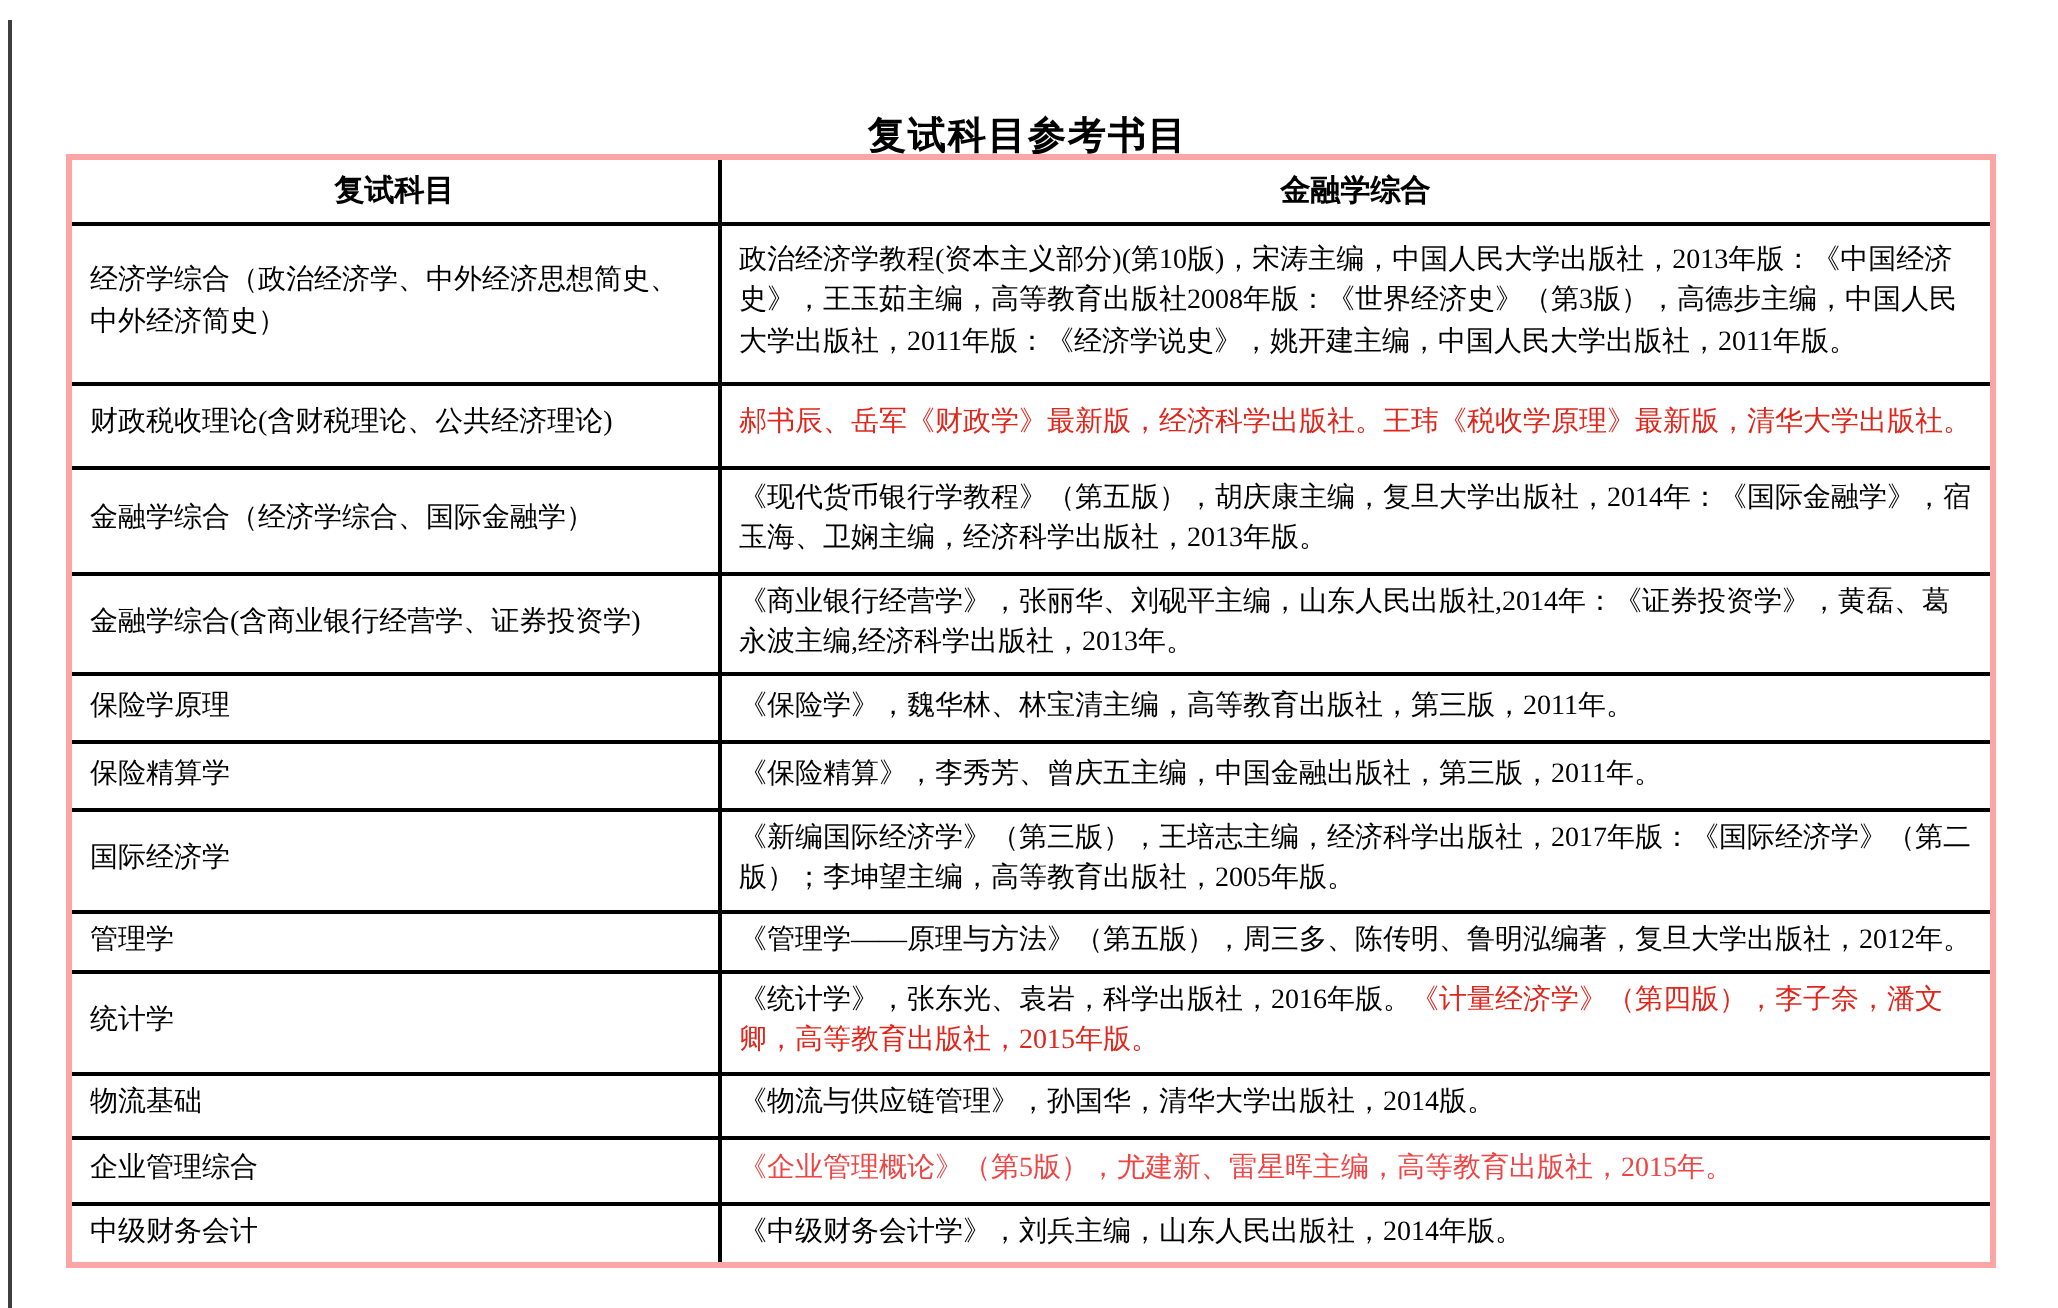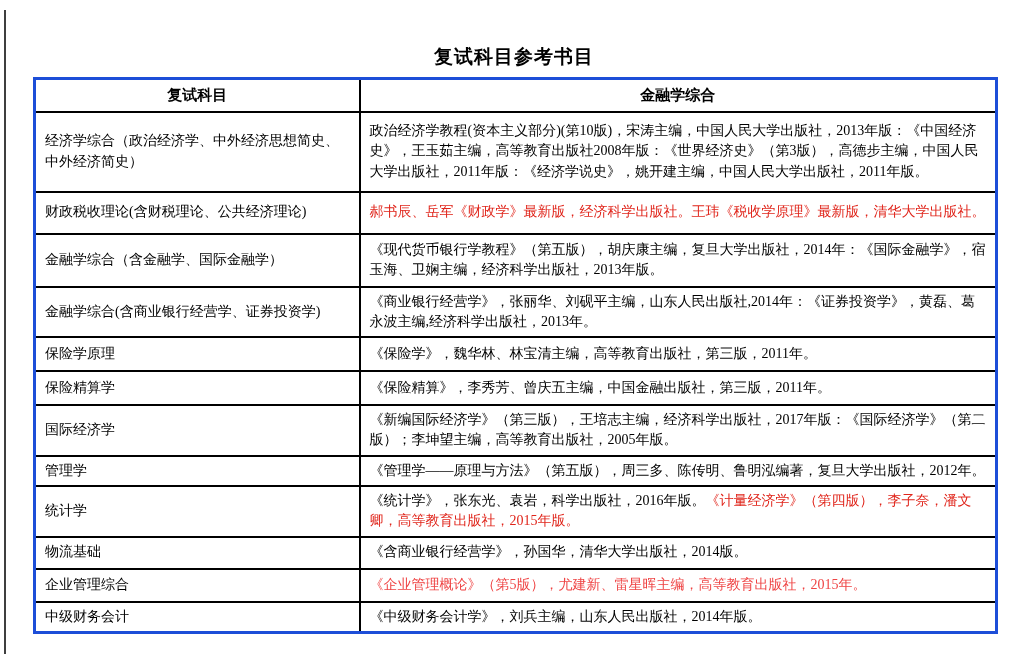--- a/index.html
+++ b/index.html
@@ -9,38 +9,38 @@
     font-family: "Liberation Serif", "DejaVu Serif", serif;
     color: #000;
     overflow: hidden;
   }
   .page { position: relative; width: 1029px; height: 654px; background: #fff; }
   .edge-line {
     position: absolute; left: 4px; top: 10px; bottom: 0;
     width: 2px; background: #3f3f3f;
   }
   .doc-title {
-    position: absolute; top: 44px; left: 33px; width: 962px;
+    position: absolute; top: 55px; left: 33px; width: 962px;
     text-align: center;
     font-size: 19px; font-weight: bold;
     letter-spacing: 1px;
   }
   table.ref-table {
     position: absolute; left: 33px; top: 77px;
     width: 962px;
     border-collapse: collapse;
     table-layout: fixed;
   }
   table.ref-table col.c-subject { width: 325px; }
   table.ref-table col.c-reference { width: 637px; }
   table.ref-table th, table.ref-table td {
     border: 2px solid #000;
     vertical-align: middle;
   }
-  table.ref-table { border: 3px solid #1d4ed8; }
+  table.ref-table { border: 3px solid #fca5a5; }
   thead th {
     height: 33px;
     font-size: 15px; font-weight: bold;
     text-align: center;
     border-bottom: 3px solid #000;
   }
   tbody td {
     font-size: 14px;
     line-height: 1.45;
     padding: 4px 9px;
@@ -83,21 +83,21 @@
     <tbody>
         <tr>
           <td class="subject-cell">经济学综合（政治经济学、中外经济思想简史、中外经济简史）</td>
           <td class="reference-cell"><span style="color: rgb(0, 0, 0);">政治经济学教程(资本主义部分)(第10版)，宋涛主编，中国人民大学出版社，2013年版：《中国经济史》，王玉茹主编，高等教育出版社2008年版：《世界经济史》（第3版），高德步主编，中国人民大学出版社，2011年版：《经济学说史》，姚开建主编，中国人民大学出版社，2011年版。</span></td>
         </tr>
         <tr>
           <td class="subject-cell">财政税收理论(含财税理论、公共经济理论)</td>
           <td class="reference-cell"><span style="color: rgb(224, 37, 27);">郝书辰、岳军《财政学》最新版，经济科学出版社。王玮《税收学原理》最新版，清华大学出版社。</span></td>
         </tr>
         <tr>
-          <td class="subject-cell">金融学综合（含金融学、国际金融学）</td>
+          <td class="subject-cell">金融学综合（经济学综合、国际金融学）</td>
           <td class="reference-cell"><span style="color: rgb(0, 0, 0);">《现代货币银行学教程》（第五版），胡庆康主编，复旦大学出版社，2014年：《国际金融学》，宿玉海、卫娴主编，经济科学出版社，2013年版。</span></td>
         </tr>
         <tr>
           <td class="subject-cell">金融学综合(含商业银行经营学、证券投资学)</td>
           <td class="reference-cell"><span style="color: rgb(0, 0, 0);">《商业银行经营学》，张丽华、刘砚平主编，山东人民出版社,2014年：《证券投资学》，黄磊、葛永波主编,经济科学出版社，2013年。</span></td>
         </tr>
         <tr>
           <td class="subject-cell">保险学原理</td>
           <td class="reference-cell"><span style="color: rgb(0, 0, 0);">《保险学》，魏华林、林宝清主编，高等教育出版社，第三版，2011年。</span></td>
         </tr>
@@ -112,21 +112,21 @@
         <tr>
           <td class="subject-cell">管理学</td>
           <td class="reference-cell"><span style="color: rgb(0, 0, 0);">《管理学——原理与方法》（第五版），周三多、陈传明、鲁明泓编著，复旦大学出版社，2012年。</span></td>
         </tr>
         <tr>
           <td class="subject-cell">统计学</td>
           <td class="reference-cell"><span style="color: rgb(0, 0, 0);">《统计学》，张东光、袁岩，科学出版社，2016年版。</span><span style="color: rgb(224, 37, 27);">《计量经济学》（第四版），李子奈，潘文卿，高等教育出版社，2015年版。</span></td>
         </tr>
         <tr>
           <td class="subject-cell">物流基础</td>
-          <td class="reference-cell"><span style="color: rgb(0, 0, 0);">《含商业银行经营学》，孙国华，清华大学出版社，2014版。</span></td>
+          <td class="reference-cell"><span style="color: rgb(0, 0, 0);">《物流与供应链管理》，孙国华，清华大学出版社，2014版。</span></td>
         </tr>
         <tr>
           <td class="subject-cell">企业管理综合</td>
           <td class="reference-cell"><span style="color: #ef4444;">《企业管理概论》（第5版），尤建新、雷星晖主编，高等教育出版社，2015年。</span></td>
         </tr>
         <tr>
           <td class="subject-cell">中级财务会计</td>
           <td class="reference-cell"><span style="color: rgb(0, 0, 0);">《中级财务会计学》，刘兵主编，山东人民出版社，2014年版。</span></td>
         </tr>
       </tbody>

